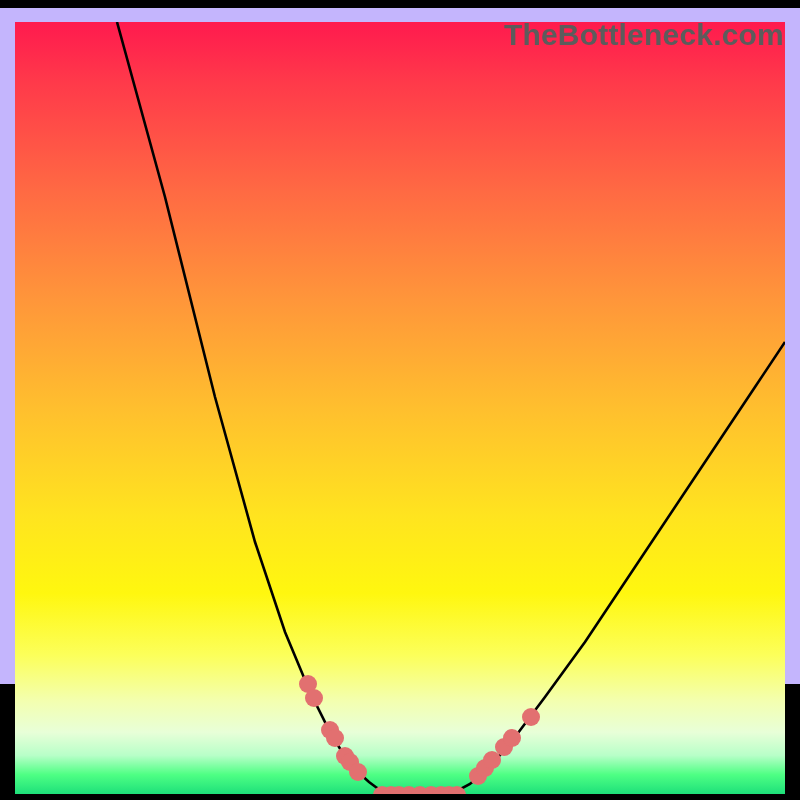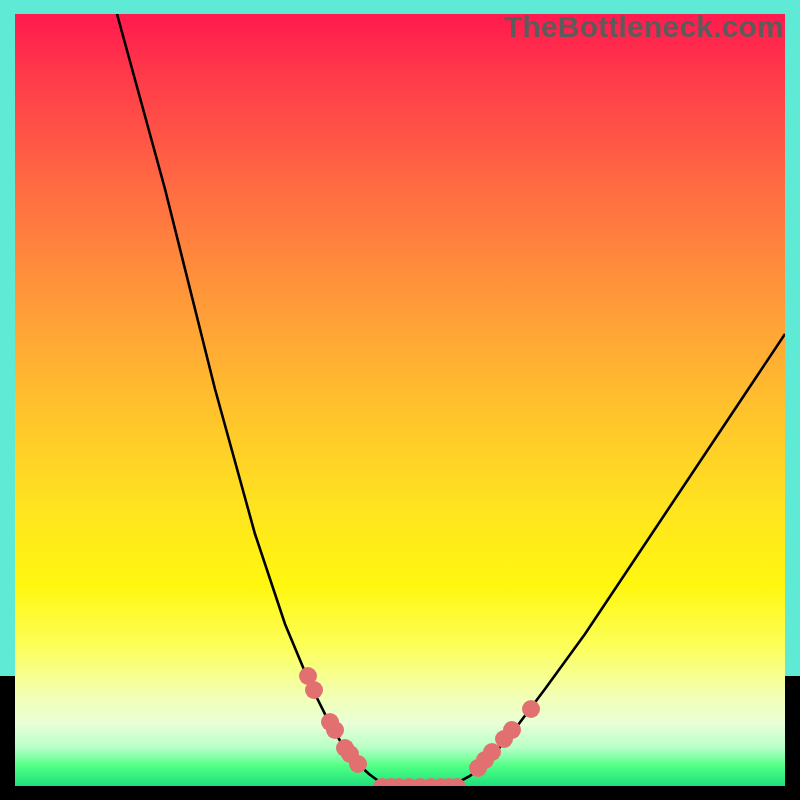--- a/index.html
+++ b/index.html
@@ -6,24 +6,24 @@
     margin: 0;
     padding: 0;
     width: 800px;
     height: 800px;
     background: #000;
     overflow: hidden;
   }
   .frame {
     position: absolute;
     left: 0;
-    top: 0;
+    top: 8px;
     width: 800px;
     height: 676px;
-    background: #5eead4;
+    background: #c4b5fd;
   }
   .plot {
     position: absolute;
     left: 15px;
     top: 14px;
     width: 770px;
     height: 772px;
     background: linear-gradient(to bottom,
       #ff1a4e 0%,
       #ff3a4a 8%,

